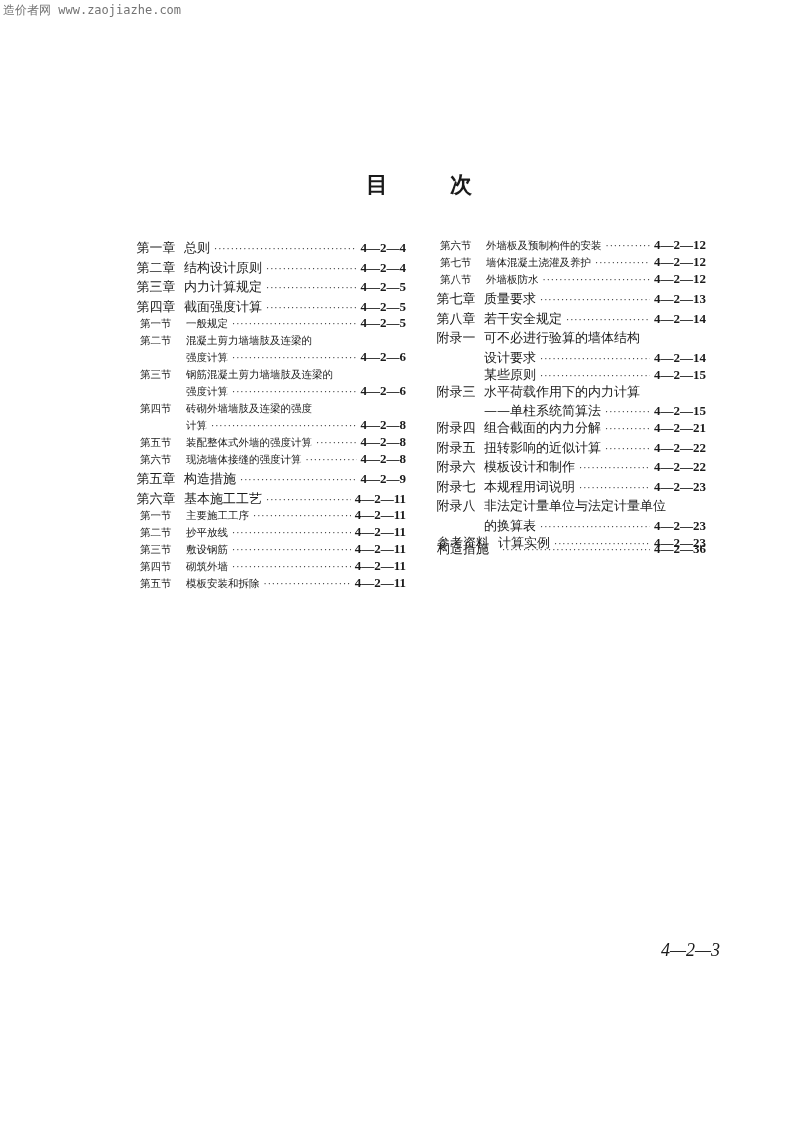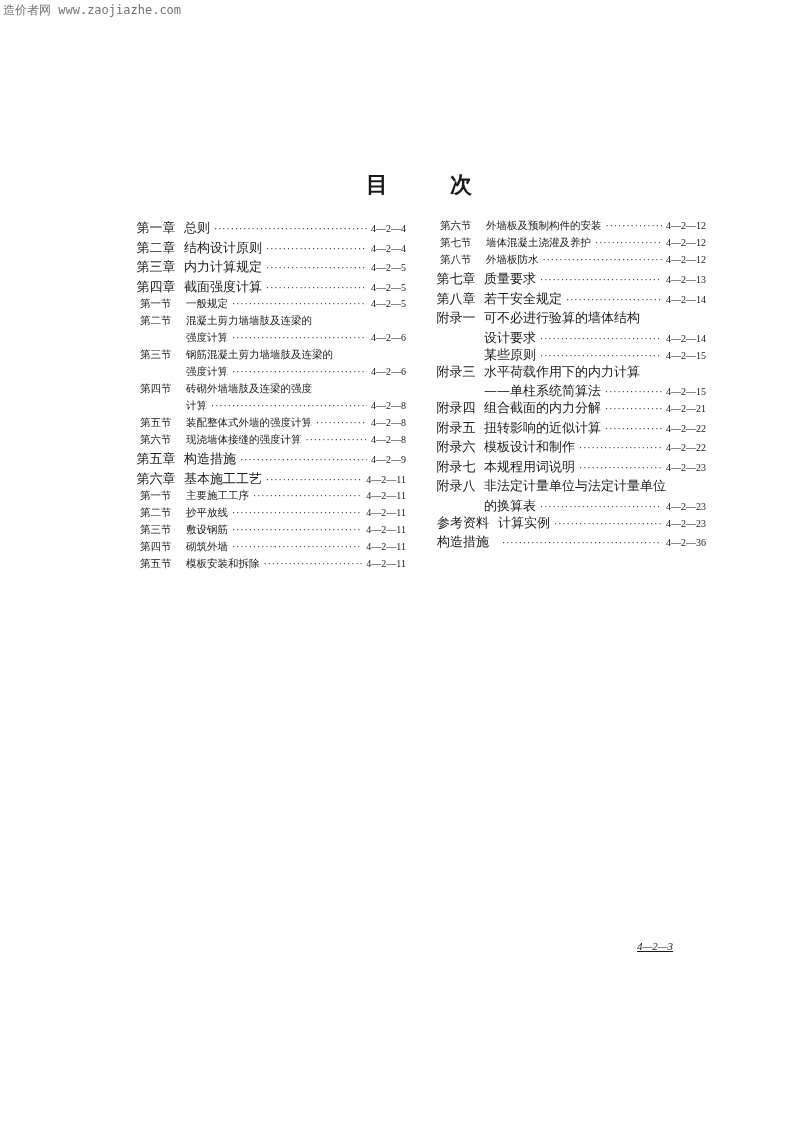--- a/index.html
+++ b/index.html
@@ -16,26 +16,26 @@
   .col { position: absolute; }
   .col-left { left: 128px; top: 219px; width: 278px; }
   .col-right { left: 428px; top: 219px; width: 278px; }
   .row { display: flex; align-items: baseline; white-space: nowrap; position: relative; }
   .row.chapter { font-size: 13px; height: 19.5px; text-align: center; }
   .row.section { font-size: 10.5px; height: 17px; }
   .row.cont { height: 17px; }
   .label { flex: 0 0 auto; }
   .chapter .label { width: 56px; }
   .section .label { width: 46px; padding-left: 12px; }
-  .text { flex: 0 0 auto; }
+  .text { flex: 0 0 auto; margin-top: 20px; }
   .leader { flex: 1 1 auto; overflow: hidden; margin: 0 4px; color: #333; font-size: 10px; letter-spacing: 1px; }
   .leader::before { content: "································································································"; }
-  .page { flex: 0 0 auto; font-size: 10px; font-family: "Liberation Serif", serif; }
-  .folio { position: absolute; left: 637px; top: 940px; font-style: italic; font-size: 11px;
-           font-family: "Liberation Serif", serif; text-decoration: underline; }
+  .page { flex: 0 0 auto; font-size: 13px; font-family: "Liberation Serif", serif; font-weight: bold; }
+  .folio { position: absolute; left: 661px; top: 940px; font-style: italic; font-size: 18px;
+           font-family: "Liberation Serif", serif; }
 </style>
 </head>
 <body>
 
 <div class="watermark">
   <span class="cn">造价者网</span>
   <span>www.zaojiazhe.com</span>
 </div>
 
 <div class="title">

